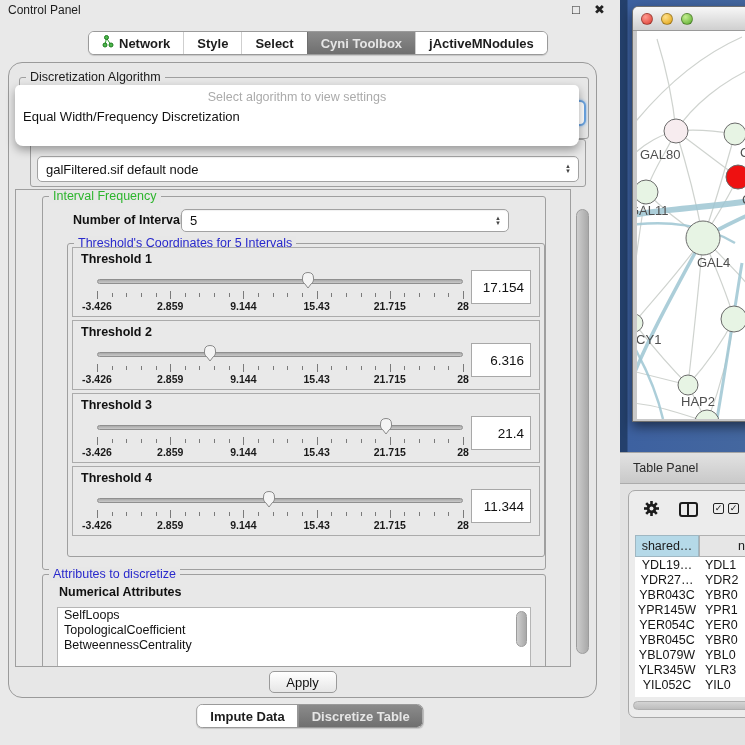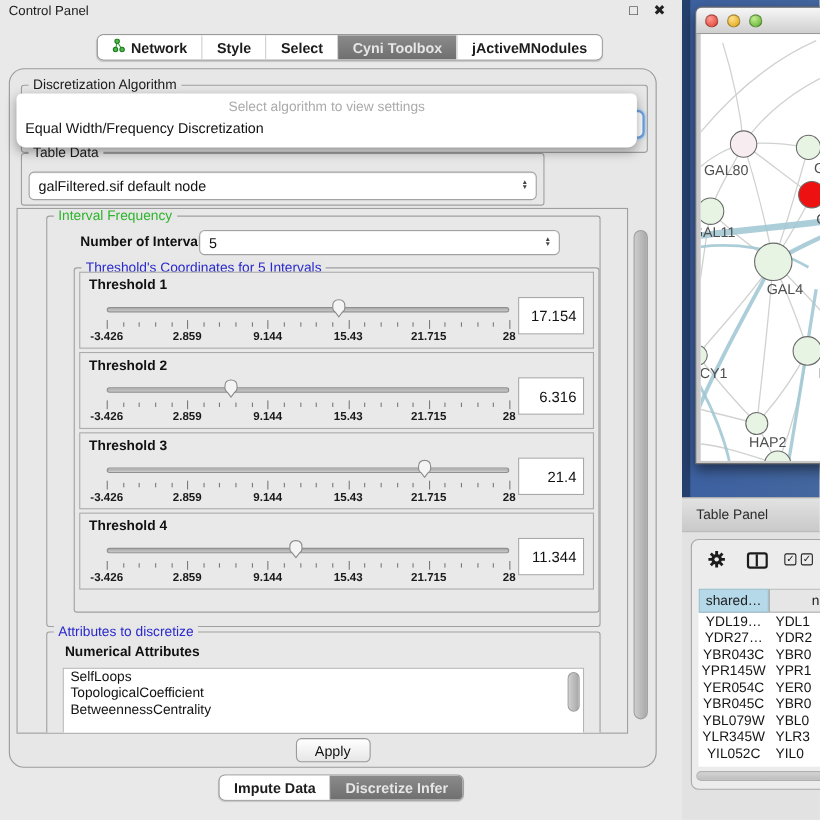--- a/index.html
+++ b/index.html
@@ -31,26 +31,26 @@
     font-size:12.5px;color:#1a1a1a;white-space:nowrap;}
   .gtitle.green{color:#2db52d;}
   .gtitle.blue{color:#2929cc;}
 
   #algo-group{left:10px;top:14px;width:570px;height:62px;}
   #algo-combo-stub{position:absolute;right:2px;top:22px;width:26px;height:26px;background:#fff;
     border:2px solid #6aa3e0;border-radius:6px;box-shadow:0 0 3px #7fb3ea;}
 
   
   #popup{position:absolute;left:6px;top:22px;width:564px;z-index:50;background:#fff;
-    border-radius:5px 5px 8px 8px;box-shadow:0 4px 10px rgba(0,0,0,.35);padding-bottom:8px;}
+    border-radius:5px 5px 8px 8px;box-shadow:0 4px 10px rgba(0,0,0,.35);padding-bottom:20px;}
   #popup-placeholder{font-size:12.5px;color:#ababab;text-align:center;padding:5px 0 3px;}
   .popup-option{font-size:13px;color:#111;padding:1px 8px;line-height:17px;cursor:default;}
   .popup-option.bold{font-weight:bold;}
 
-  #tabledata-group{left:10px;top:76px;width:476px;height:48px;}
+  #tabledata-group{left:21px;top:76px;width:556px;height:48px;}
   .combo{position:relative;background:#fff;border:1px solid #a2a2a2;border-radius:5px;
     font-size:13px;color:#111;display:flex;align-items:center;padding-left:8px;cursor:default;
     box-shadow:inset 0 1px 1px rgba(0,0,0,.06);}
   .stepper{position:absolute;right:7px;top:50%;transform:translateY(-50%);display:flex;
     flex-direction:column;align-items:center;color:#444;font-size:6px;line-height:5px;}
   #tabledata-combo{position:absolute;left:6px;top:16px;right:6px;height:26px;}
 
   
   #scrollview{position:absolute;left:6px;top:126px;width:556px;height:478px;
     border:1px solid #9f9f9f;background:#e8e8e8;overflow:hidden;}
@@ -424,21 +424,21 @@
     <div id="vscroll-thumb"></div>
 
     <div id="apply-btn">Apply</div>
   </div>
 
   <div id="mode-tabs" class="segtabs">
       <div class="seg">
         <span>Impute Data</span>
       </div>
       <div class="seg sel">
-        <span>Discretize Infer</span>
+        <span>Discretize Table</span>
       </div>
     </div>
 </div>
 
 <div id="right-panel">
   <div id="desktop">
     <div id="net-window">
       <div id="net-titlebar">
         <span id="light-red" class="light"></span>
         <span id="light-yellow" class="light"></span>

